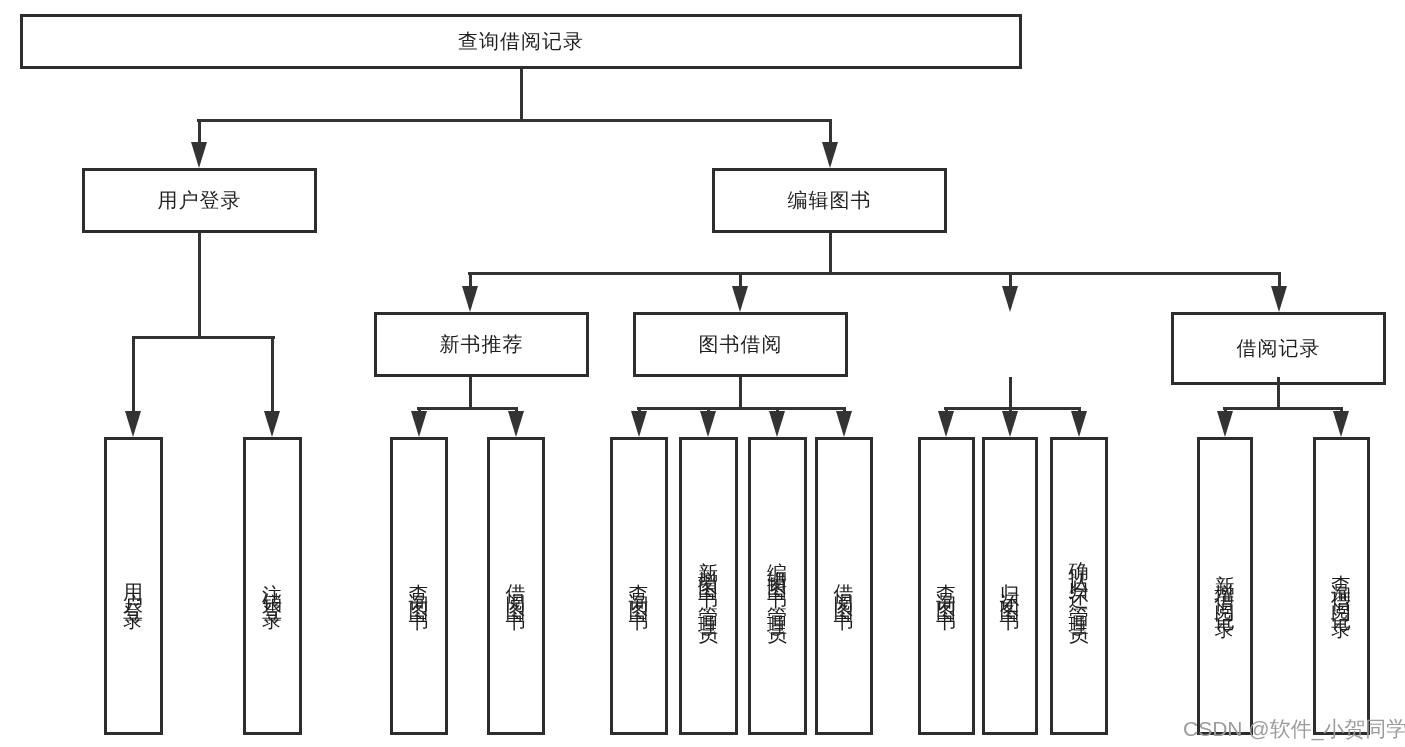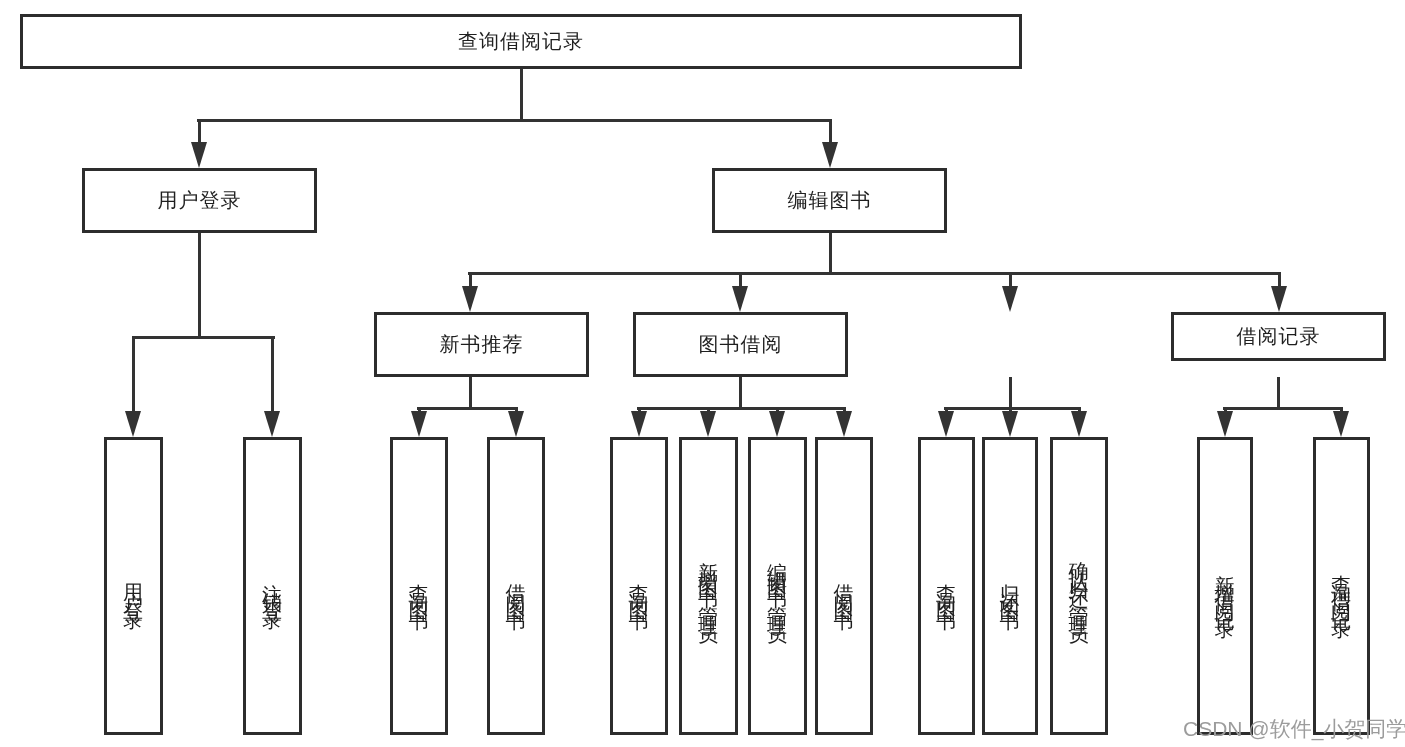--- a/index.html
+++ b/index.html
@@ -58,21 +58,21 @@
   <div class="box" style="left:712px;top:168px;width:235px;height:65px;">
     <span>编辑图书</span>
   </div>
 
   <div class="box" style="left:374px;top:312px;width:215px;height:65px;font-family:Liberation Serif, serif;">
     <span>新书推荐</span>
   </div>
   <div class="box" style="left:633px;top:312px;width:215px;height:65px;">
     <span>图书借阅</span>
   </div>
-  <div class="box" style="left:1171px;top:312px;width:215px;height:49px;">
+  <div class="box" style="left:1171px;top:312px;width:215px;height:73px;">
     <span>借阅记录</span>
   </div>
 
   <div class="box vbox" style="left:104px;top:437px;width:59px;height:298px;">
     <span>用户登录</span>
   </div>
   <div class="box vbox" style="left:243px;top:437px;width:59px;height:298px;">
     <span>注销登录</span>
   </div>
 

